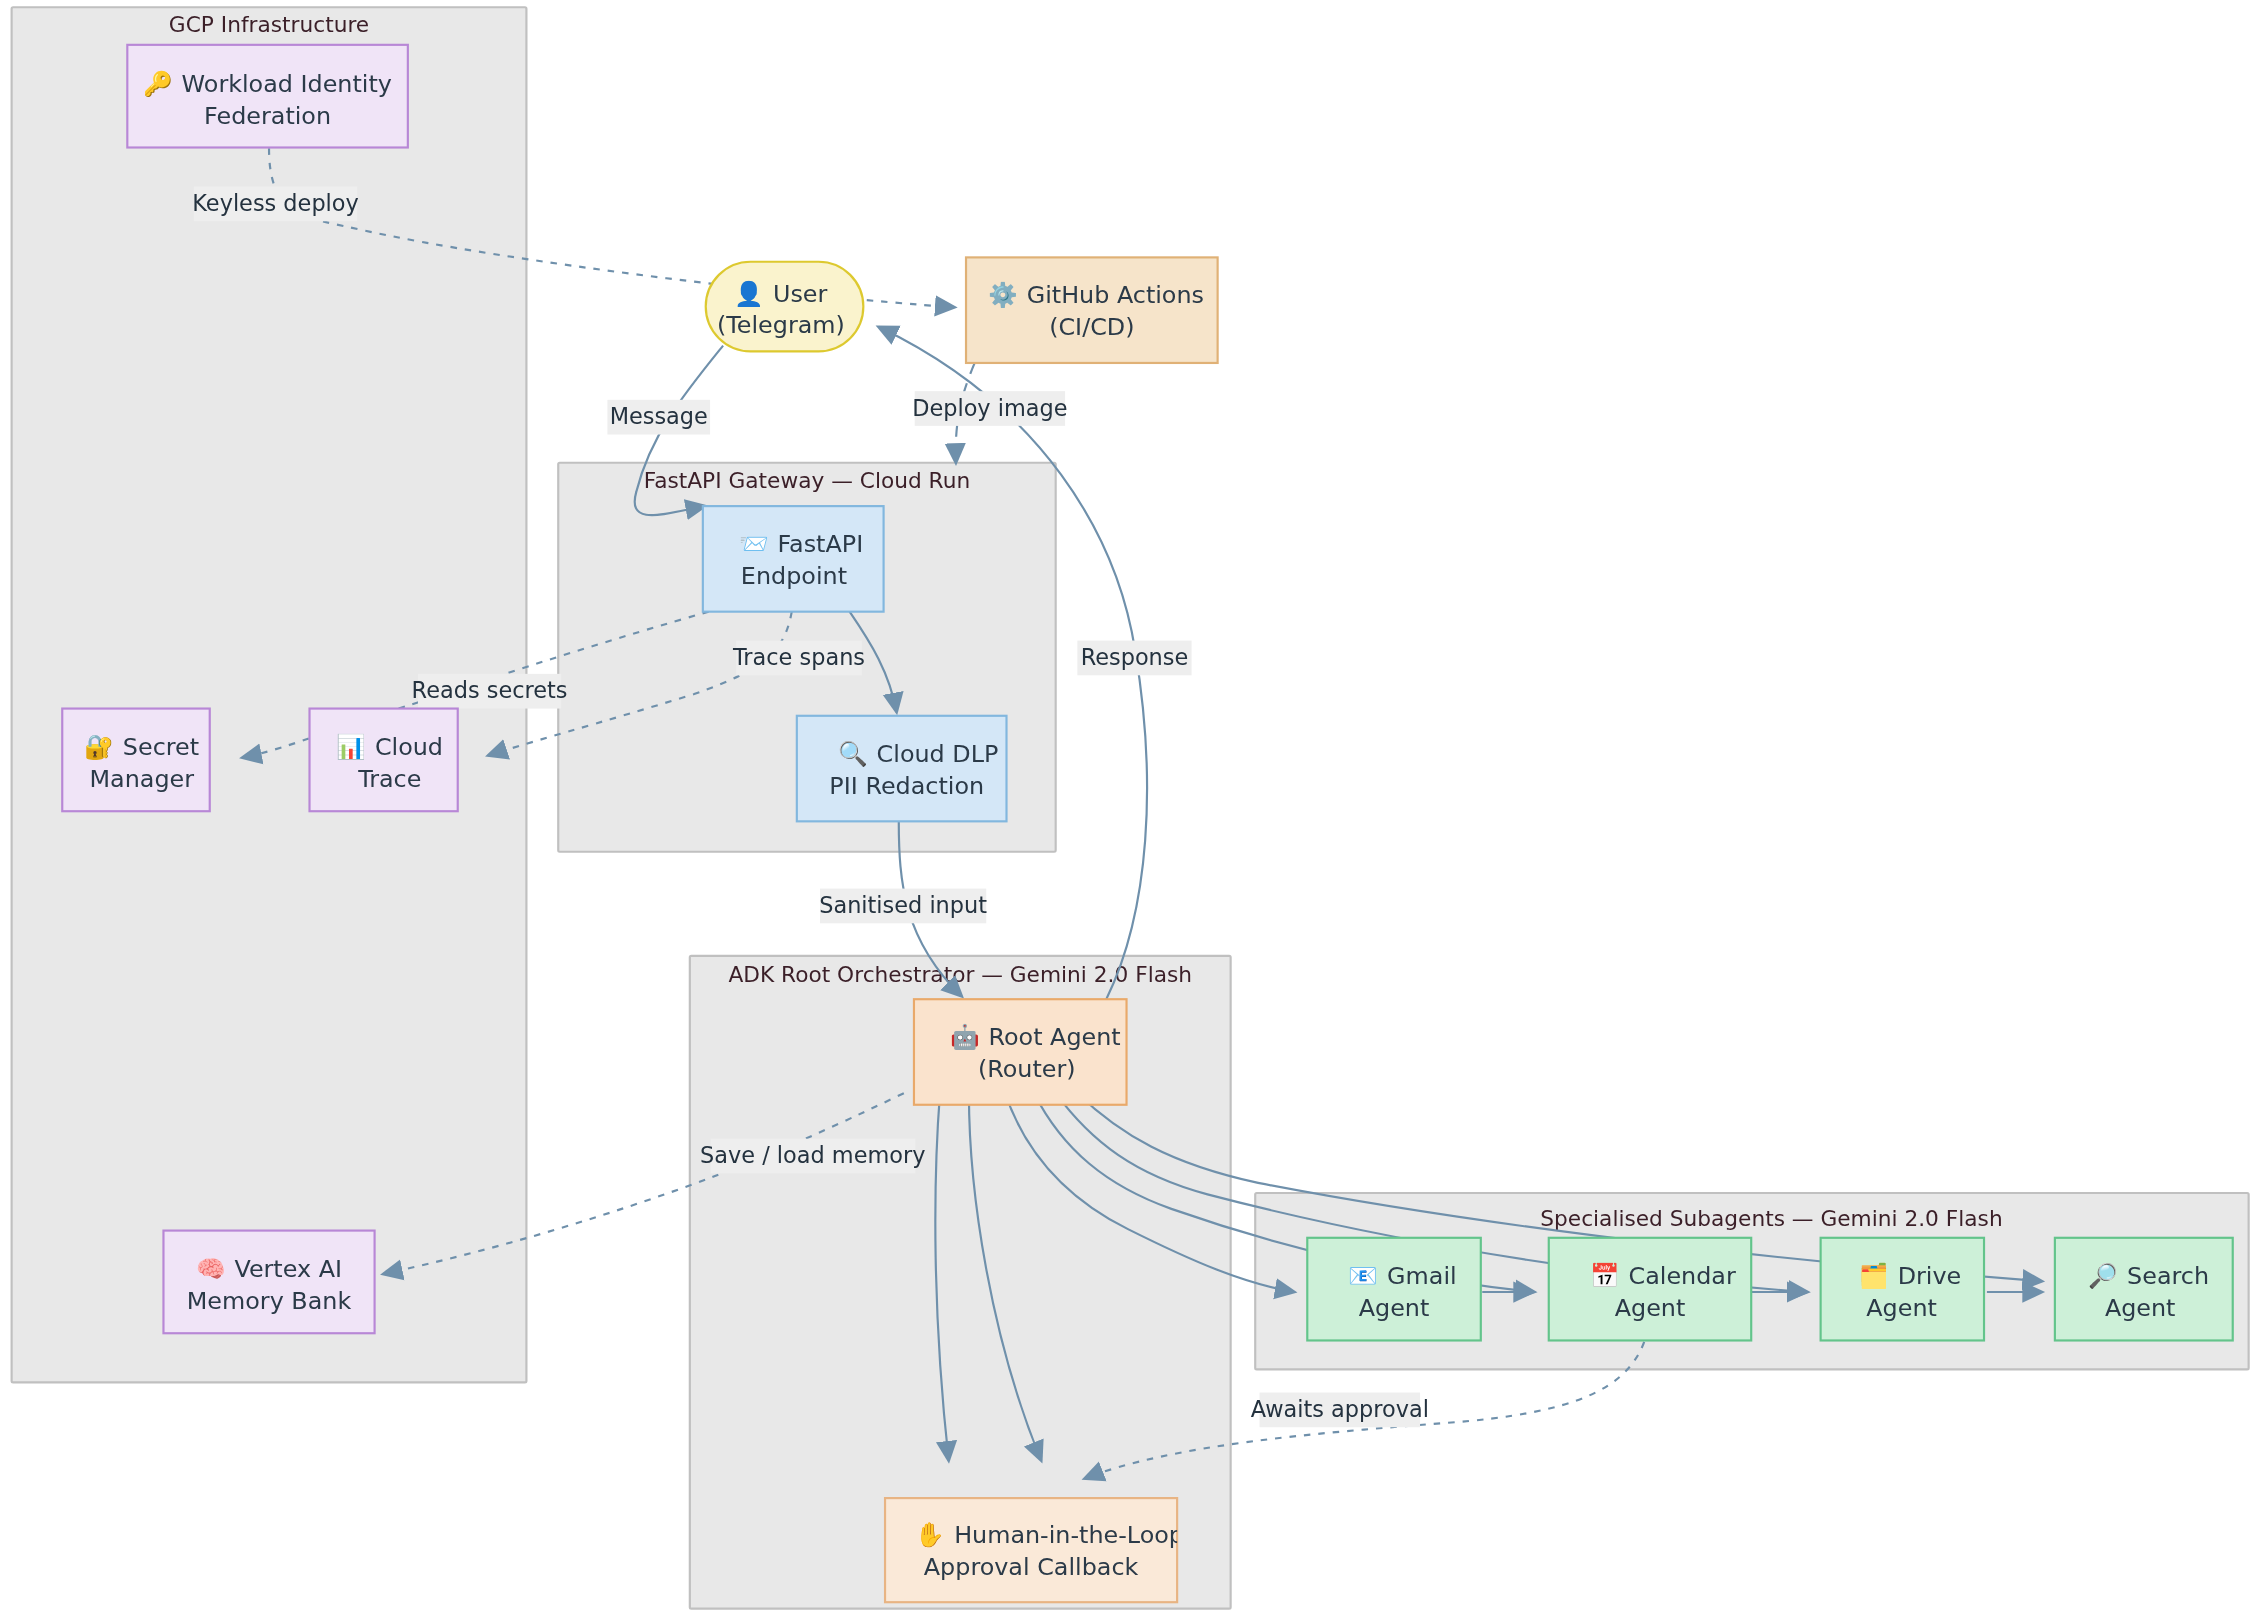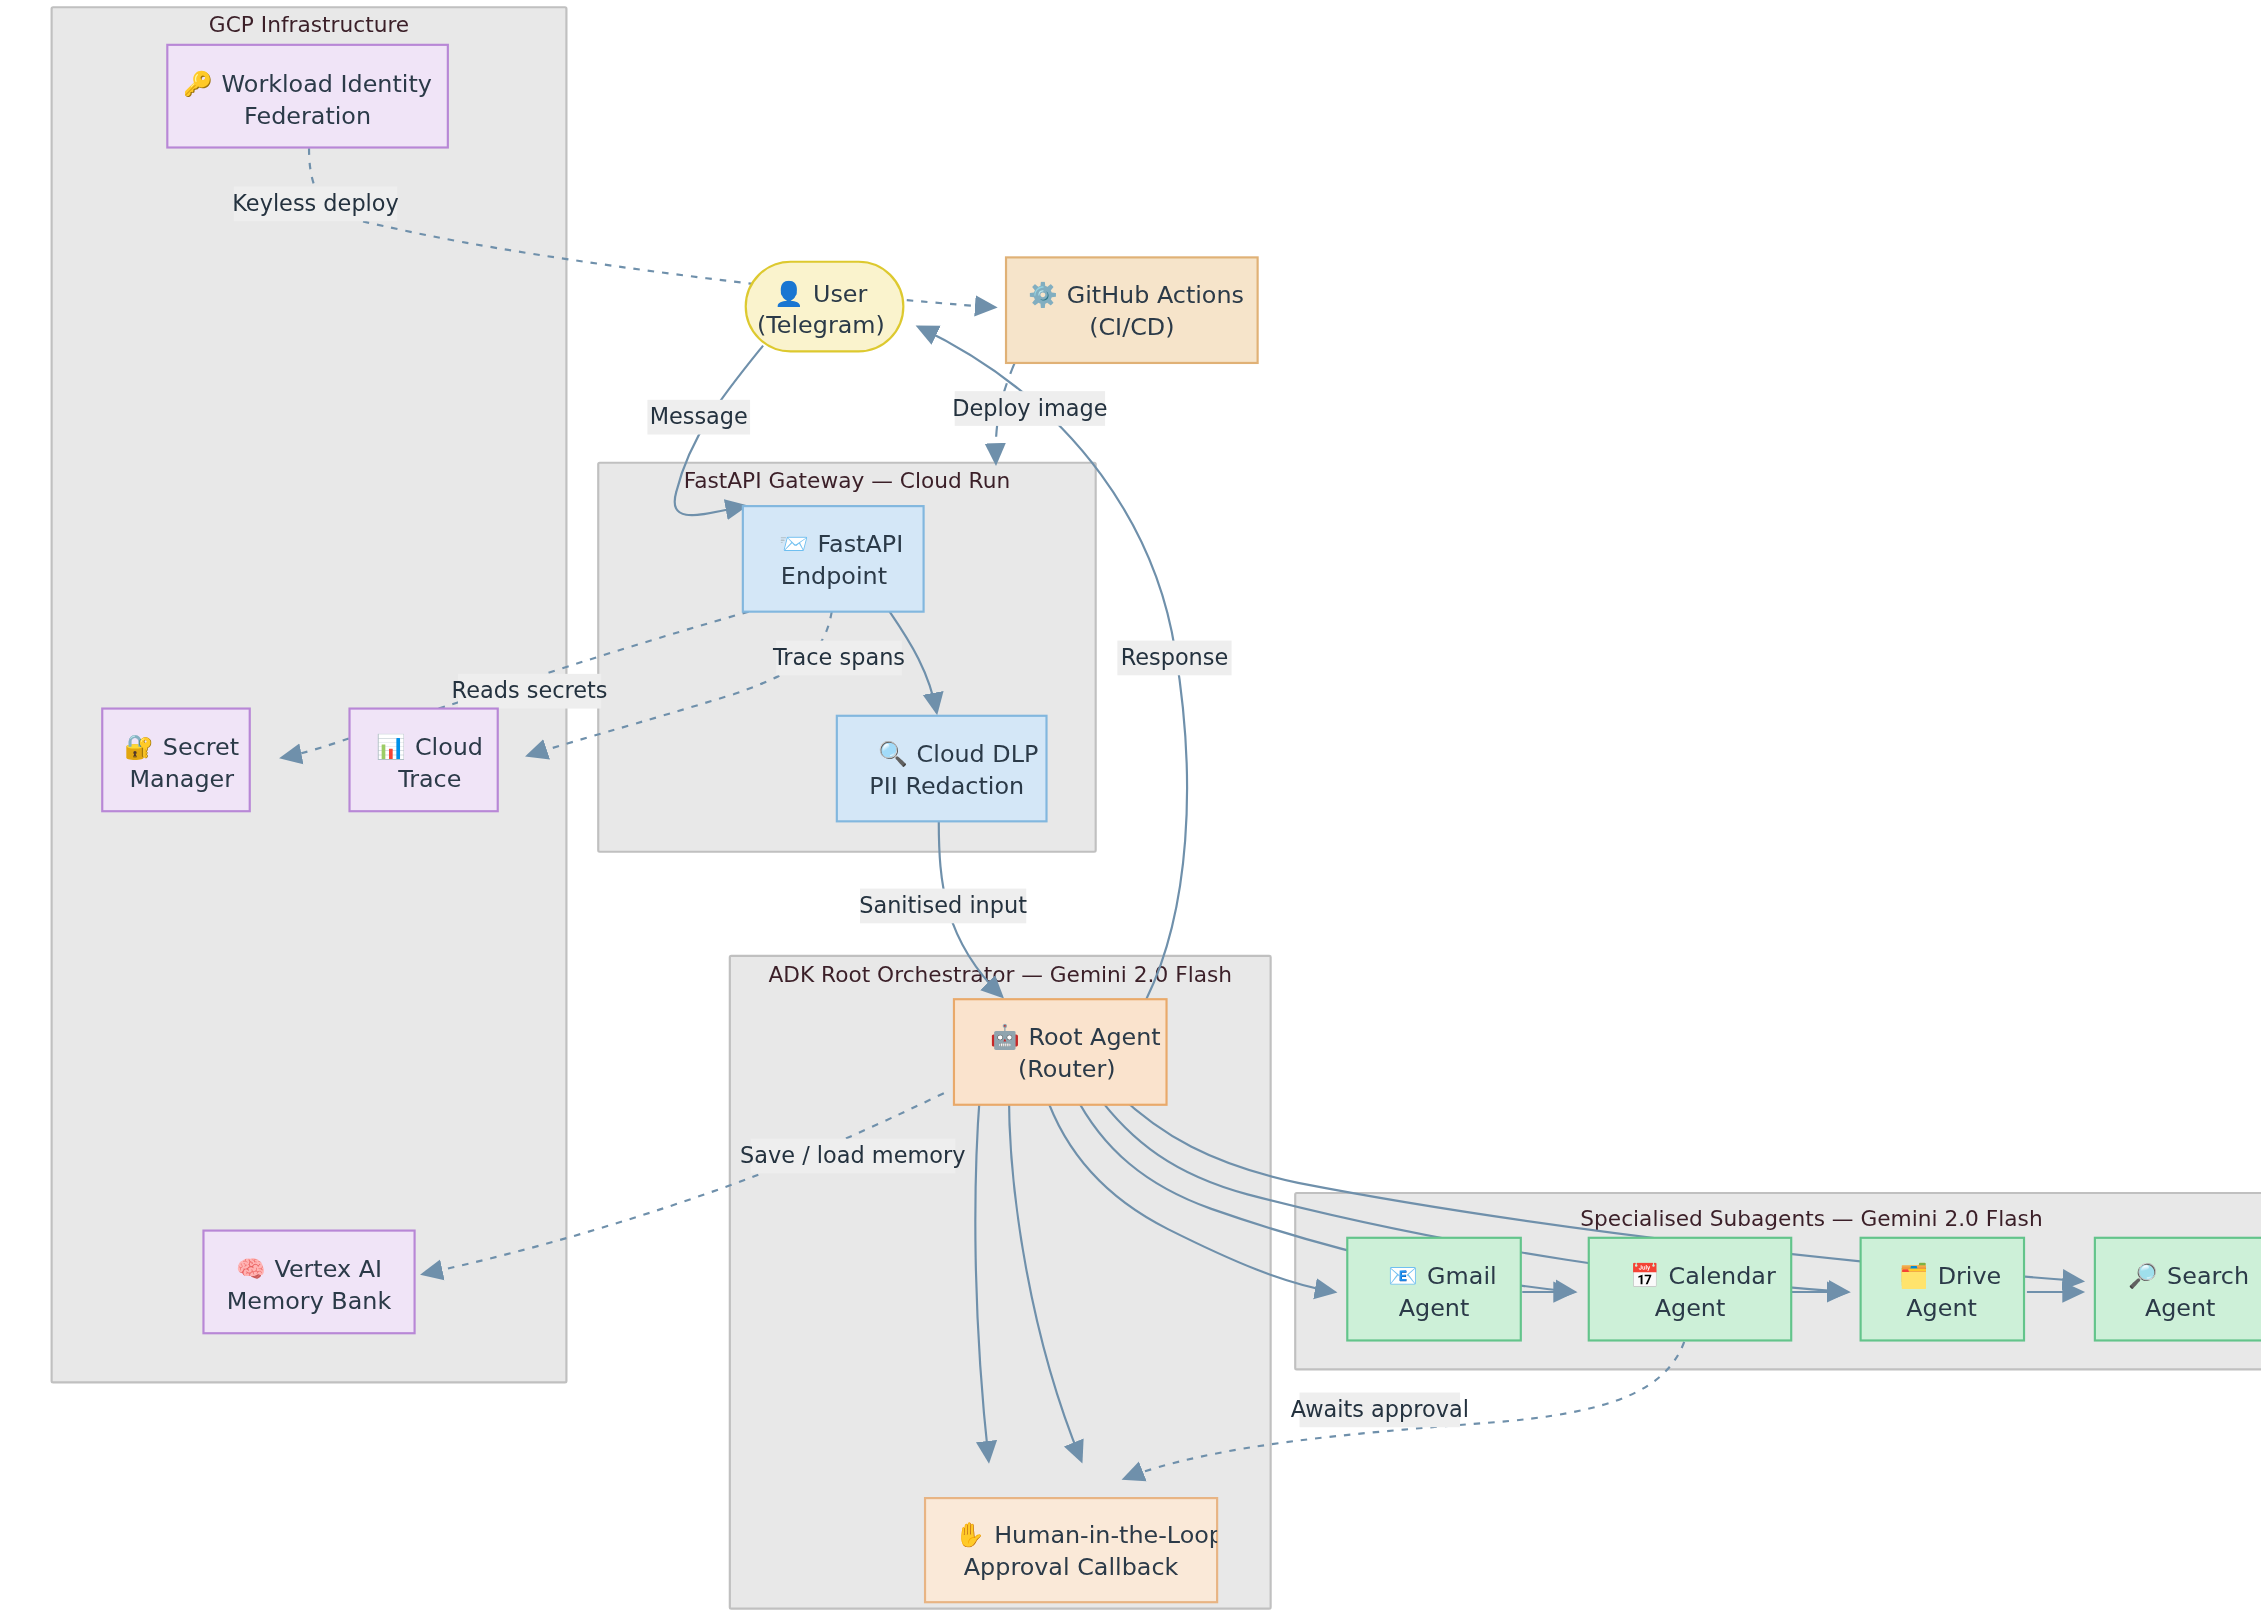--- a/index.html
+++ b/index.html
@@ -11,21 +11,20 @@
     width: 2261px;
     height: 1621px;
     font-family: "DejaVu Sans", sans-serif;
     overflow: hidden;
   }
   #diagram-root {
     position: relative;
     width: 2060px;
     height: 1621px;
     background: #ffffff;
-    margin-left: 40px;
   }
   svg.diagram-canvas {
     position: absolute;
     top: 0;
     left: 0;
     width: 2261px;
     height: 1621px;
     display: block;
   }
   .cluster-rect {

